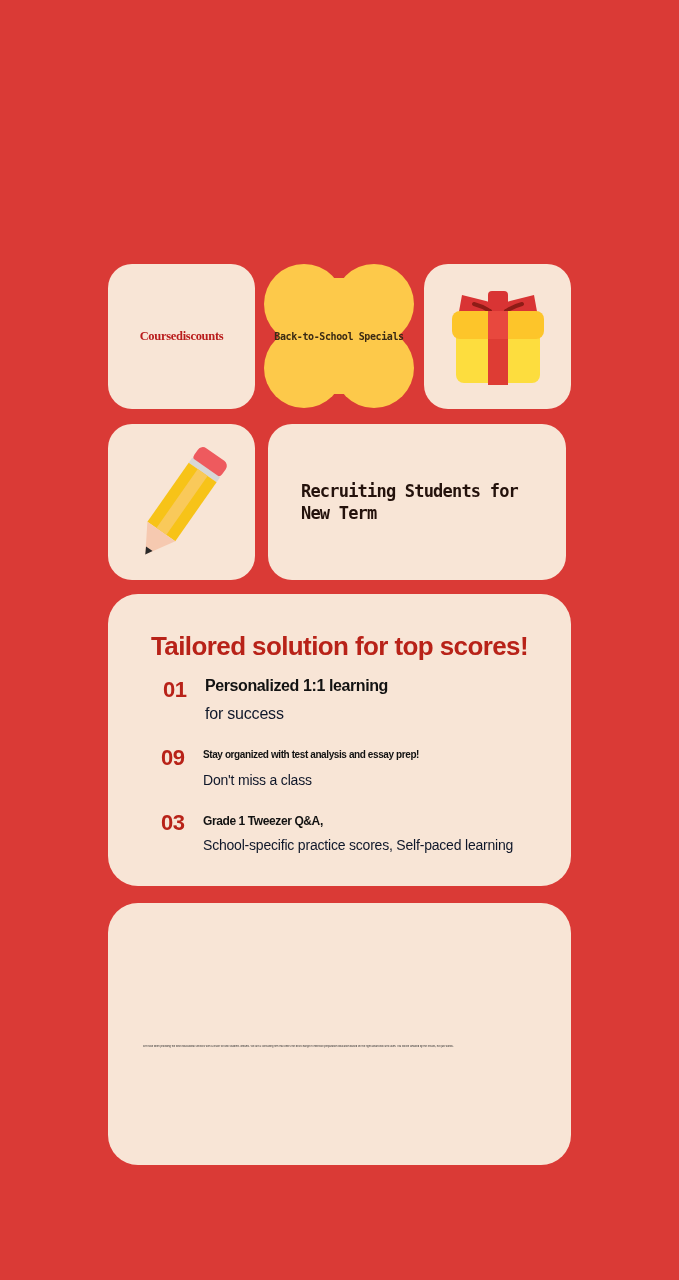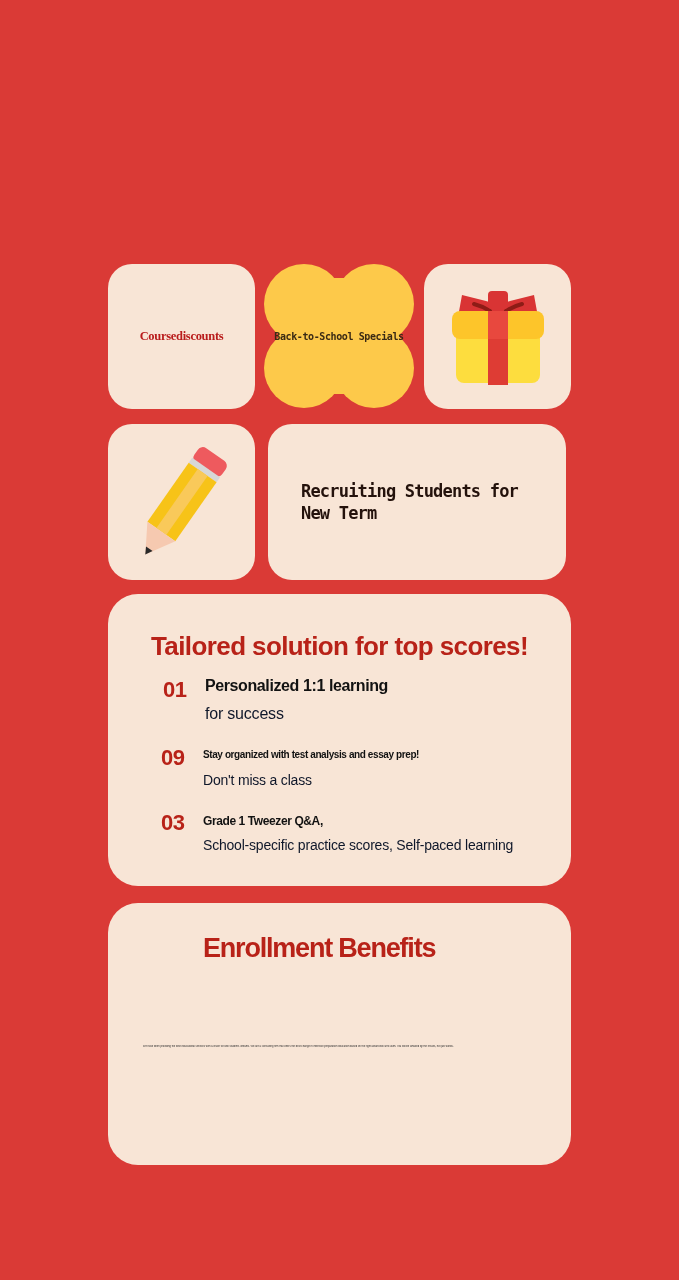--- a/index.html
+++ b/index.html
@@ -128,15 +128,14 @@
   </div>
 
   <div class="item" id="item-3">
     <span class="num">03</span>
     <span class="line1">Grade 1 Tweezer Q&amp;A,</span>
     <span class="line2">School-specific practice scores, Self-paced learning</span>
   </div>
 </div>
 
 <div class="card" id="card-enroll">
-  <div class="heading">Enrollment Benefits</div>
   <div class="fine">We have been providing the best educational services with a vision to fulfill students' dreams. We are a consulting firm that offers the best change in intensive preparation education based on the right advanced curriculum. You will be amazed by the results, not just words.</div>
 </div>
 
 </body></html>

